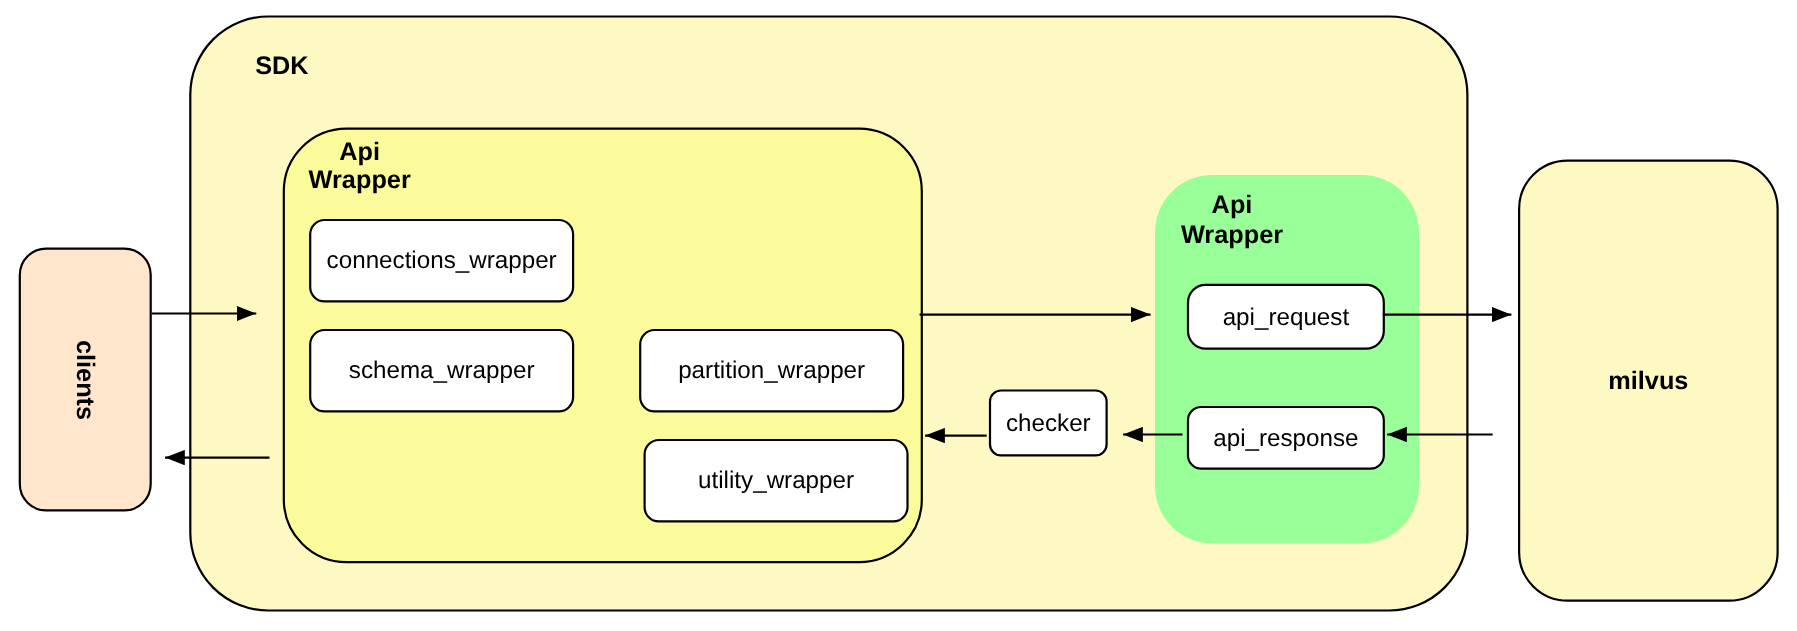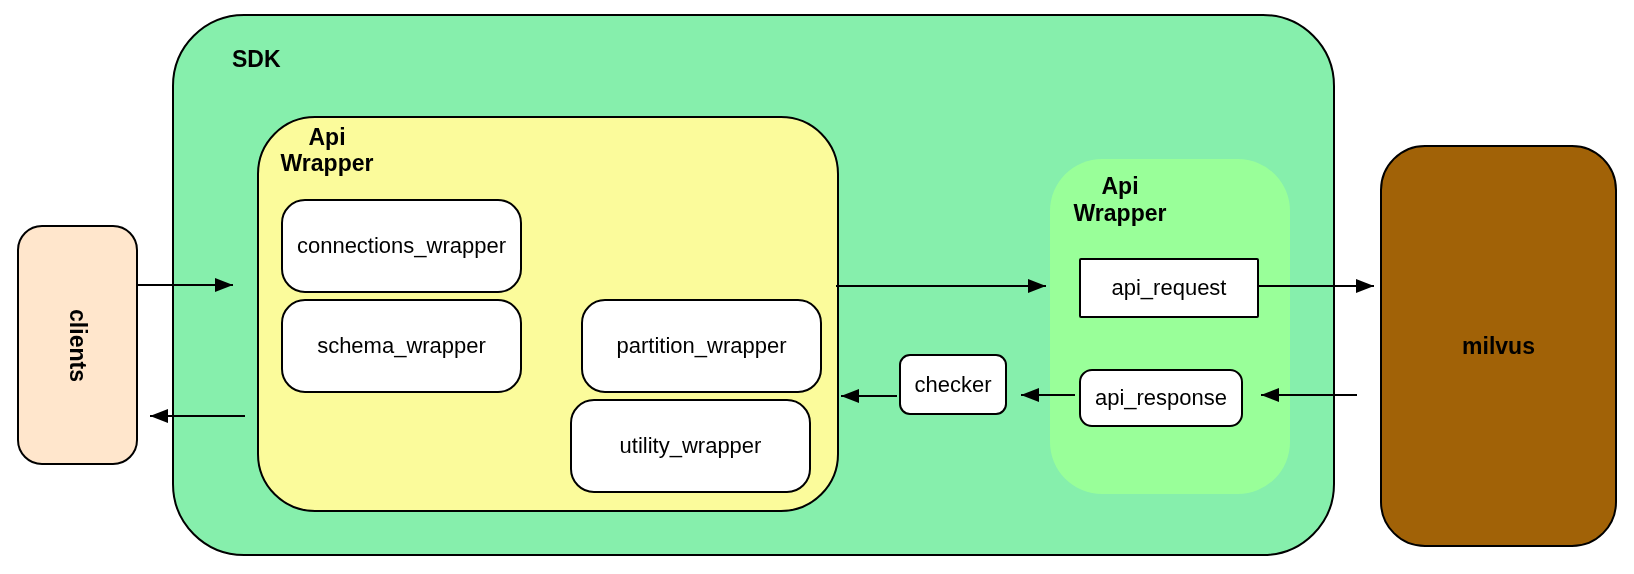--- a/index.html
+++ b/index.html
@@ -14,21 +14,21 @@
     background: #ffffff;
     font-family: "Liberation Sans", sans-serif;
     color: #000000;
     overflow: hidden;
   }
   .abs { position: absolute; box-sizing: border-box; }
 
   
   .sdk-box {
     left: 172px; top: 14px; width: 1163px; height: 542px;
-    background: #86efac;
+    background: #fef9c3;
     border: 2px solid #000000;
     border-radius: 72px;
   }
   .sdk-label {
     left: 58px; top: 30px;
     font-size: 23px; font-weight: bold; line-height: 26px;
   }
   .apiwrapper-box {
     left: 83px; top: 100px; width: 582px; height: 396px;
     background: #FBFB9B;
@@ -53,48 +53,48 @@
 
   
   .node {
     display: flex; align-items: center; justify-content: center;
     text-align: center;
     background: #FFFFFF;
     border: 2px solid #000000;
     font-size: 22px;
     white-space: nowrap;
   }
-  .wrapper-node { width: 241px; height: 94px; border-radius: 24px; }
+  .wrapper-node { width: 241px; height: 76px; border-radius: 14px; }
   .w-connections { left: 22px;  top: 81px;  }
   .w-collections { left: 322px; top: 81px;  }
   .w-schema     { left: 22px;  top: 181px; }
   .w-partition  { left: 322px; top: 181px; }
   .w-index      { left: 22px;  top: 281px; }
-  .w-utility    { left: 311px; top: 281px; }
+  .w-utility    { left: 326px; top: 281px; }
 
-  .request-node  { left: 29px; top: 99px;  width: 180px; height: 60px; border-radius: 2px; }
-  .response-node { left: 29px; top: 210px; width: 164px; height: 58px; border-radius: 13px; }
+  .request-node  { left: 29px; top: 99px;  width: 180px; height: 60px; border-radius: 17px; }
+  .response-node { left: 29px; top: 210px; width: 180px; height: 58px; border-radius: 13px; }
   .checker-node  { left: 725px; top: 338px; width: 108px; height: 61px; border-radius: 11px; }
 
   .clients-box {
     left: 17px; top: 225px; width: 121px; height: 240px;
     background: #FFE6CC;
     border: 2px solid #000000;
     border-radius: 25px;
     display: flex; align-items: center; justify-content: center;
   }
   .clients-label {
     transform: rotate(90deg);
     font-size: 23px; font-weight: bold;
     white-space: nowrap;
   }
 
   .milvus-box {
     left: 1380px; top: 145px; width: 237px; height: 402px;
-    background: #a16207;
+    background: #fef9c3;
     border: 2px solid #000000;
     border-radius: 45px;
     display: flex; align-items: center; justify-content: center;
     font-size: 23px; font-weight: bold;
   }
 
   
   .arrows {
     left: 0; top: 0; width: 1634px; height: 574px;
     pointer-events: none;

